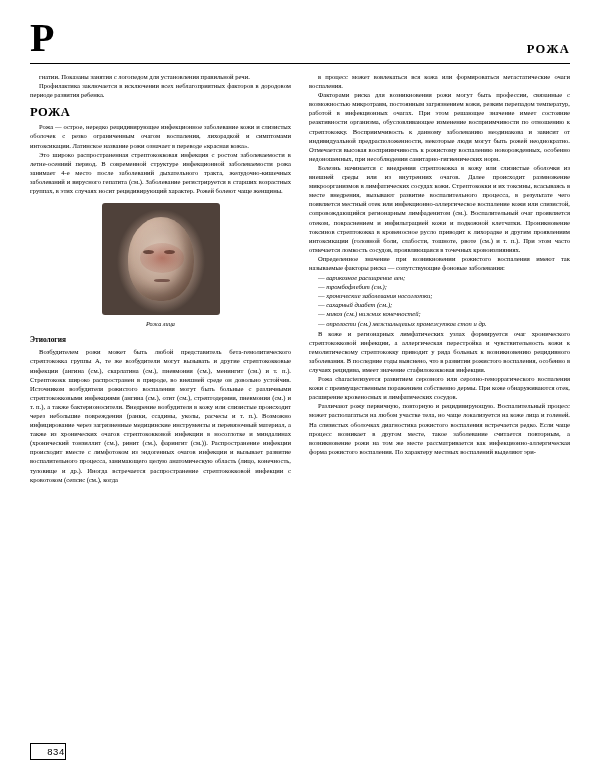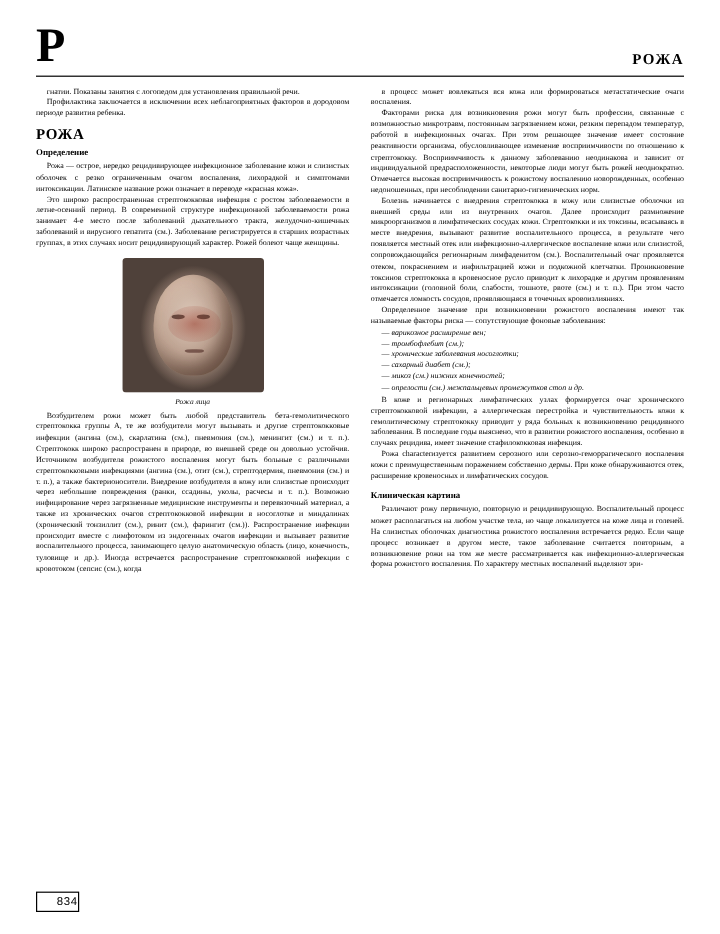--- a/index.html
+++ b/index.html
@@ -149,33 +149,33 @@
   </div>
 
   <div class="columns">
 
     <div class="col">
       <p>гнатии. Показаны занятия с логопедом для установления правильной речи.</p>
       <p>Профилактика заключается в исключении всех неблагоприятных факторов в дородовом периоде развития ребенка.</p>
 
       <div class="sec-title">РОЖА</div>
 
-      <div class="sub-title first">Определение</div>
       <p>Рожа — острое, нередко рецидивирующее инфекционное заболевание кожи и слизистых оболочек с резко ограниченным очагом воспаления, лихорадкой и симптомами интоксикации. Латинское название рожи означает в переводе «красная кожа».</p>
       <p>Это широко распространенная стрептококковая инфекция с ростом заболеваемости в летне-осенний период. В современной структуре инфекционной заболеваемости рожа занимает 4-е место после заболеваний дыхательного тракта, желудочно-кишечных заболеваний и вирусного гепатита (см.). Заболевание регистрируется в старших возрастных группах, в этих случаях носит рецидивирующий характер. Рожей болеют чаще женщины.</p>
 
       <div class="figure">
         <div class="photo">
           <div class="eye l"></div>
           <div class="eye r"></div>
           <div class="mouth"></div>
         </div>
         <div class="caption">Рожа лица</div>
       </div>
 
+      <div class="sub-title">Этиология</div>
       <p>Возбудителем рожи может быть любой представитель бета-гемолитического стрептококка группы А, те же возбудители могут вызывать и другие стрептококковые инфекции (ангина (см.), скарлатина (см.), пневмония (см.), менингит (см.) и т. п.). Стрептококк широко распространен в природе, во внешней среде он довольно устойчив. Источником возбудителя рожистого воспаления могут быть больные с различными стрептококковыми инфекциями (ангина (см.), отит (см.), стрептодермия, пневмония (см.) и т. п.), а также бактерионосители. Внедрение возбудителя в кожу или слизистые происходит через небольшие повреждения (ранки, ссадины, уколы, расчесы и т. п.). Возможно инфицирование через загрязненные медицинские инструменты и перевязочный материал, а также из хронических очагов стрептококковой инфекции в носоглотке и миндалинах (хронический тонзиллит (см.), ринит (см.), фарингит (см.)). Распространение инфекции происходит вместе с лимфотоком из эндогенных очагов инфекции и вызывает развитие воспалительного процесса, занимающего целую анатомическую область (лицо, конечность, туловище и др.). Иногда встречается распространение стрептококковой инфекции с кровотоком (сепсис (см.), когда</p>
     </div>
 
     <div class="col">
       <p>в процесс может вовлекаться вся кожа или формироваться метастатические очаги воспаления.</p>
       <p>Факторами риска для возникновения рожи могут быть профессии, связанные с возможностью микротравм, постоянным загрязнением кожи, резким перепадом температур, работой в инфекционных очагах. При этом решающее значение имеет состояние реактивности организма, обусловливающее изменение восприимчивости по отношению к стрептококку. Восприимчивость к данному заболеванию неодинакова и зависит от индивидуальной предрасположенности, некоторые люди могут быть рожей неоднократно. Отмечается высокая восприимчивость к рожистому воспалению новорожденных, особенно недоношенных, при несоблюдении санитарно-гигиенических норм.</p>
 
       <p>Болезнь начинается с внедрения стрептококка в кожу или слизистые оболочки из внешней среды или из внутренних очагов. Далее происходит размножение микроорганизмов в лимфатических сосудах кожи. Стрептококки и их токсины, всасываясь в месте внедрения, вызывают развитие воспалительного процесса, в результате чего появляется местный отек или инфекционно-аллергическое воспаление кожи или слизистой, сопровождающийся регионарным лимфаденитом (см.). Воспалительный очаг проявляется отеком, покраснением и инфильтрацией кожи и подкожной клетчатки. Проникновение токсинов стрептококка в кровеносное русло приводит к лихорадке и другим проявлениям интоксикации (головной боли, слабости, тошноте, рвоте (см.) и т. п.). При этом часто отмечается ломкость сосудов, проявляющаяся в точечных кровоизлияниях.</p>
       <p>Определенное значение при возникновении рожистого воспаления имеют так называемые факторы риска — сопутствующие фоновые заболевания:</p>
 
@@ -184,20 +184,19 @@
         <p class="noind" style="text-indent:9px;">— <i>тромбофлебит (см.);</i></p>
         <p class="noind" style="text-indent:9px;">— <i>хронические заболевания носоглотки;</i></p>
         <p class="noind" style="text-indent:9px;">— <i>сахарный диабет (см.);</i></p>
         <p class="noind" style="text-indent:9px;">— <i>микоз (см.) нижних конечностей;</i></p>
         <p class="noind" style="text-indent:9px;">— <i>опрелости (см.) межпальцевых промежутков стоп и др.</i></p>
       </div>
 
       <p>В коже и регионарных лимфатических узлах формируется очаг хронического стрептококковой инфекции, а аллергическая перестройка и чувствительность кожи к гемолитическому стрептококку приводит у ряда больных к возникновению рецидивного заболевания. В последние годы выяснено, что в развитии рожистого воспаления, особенно в случаях рецидива, имеет значение стафилококковая инфекция.</p>
       <p>Рожа characterизуется развитием серозного или серозно-геморрагического воспаления кожи с преимущественным поражением собственно дермы. При коже обнаруживаются отек, расширение кровеносных и лимфатических сосудов.</p>
 
-      <div class="sub-title">Клиническая картина</div>
       <p>Различают рожу первичную, повторную и рецидивирующую. Воспалительный процесс может располагаться на любом участке тела, но чаще локализуется на коже лица и голеней. На слизистых оболочках диагностика рожистого воспаления встречается редко. Если чаще процесс возникает в другом месте, такое заболевание считается повторным, а возникновение рожи на том же месте рассматривается как инфекционно-аллергическая форма рожистого воспаления. По характеру местных воспалений выделяют эри-</p>
     </div>
 
   </div>
 
   <div class="pagenum">834</div>
 </div>
 
 </body></html>

